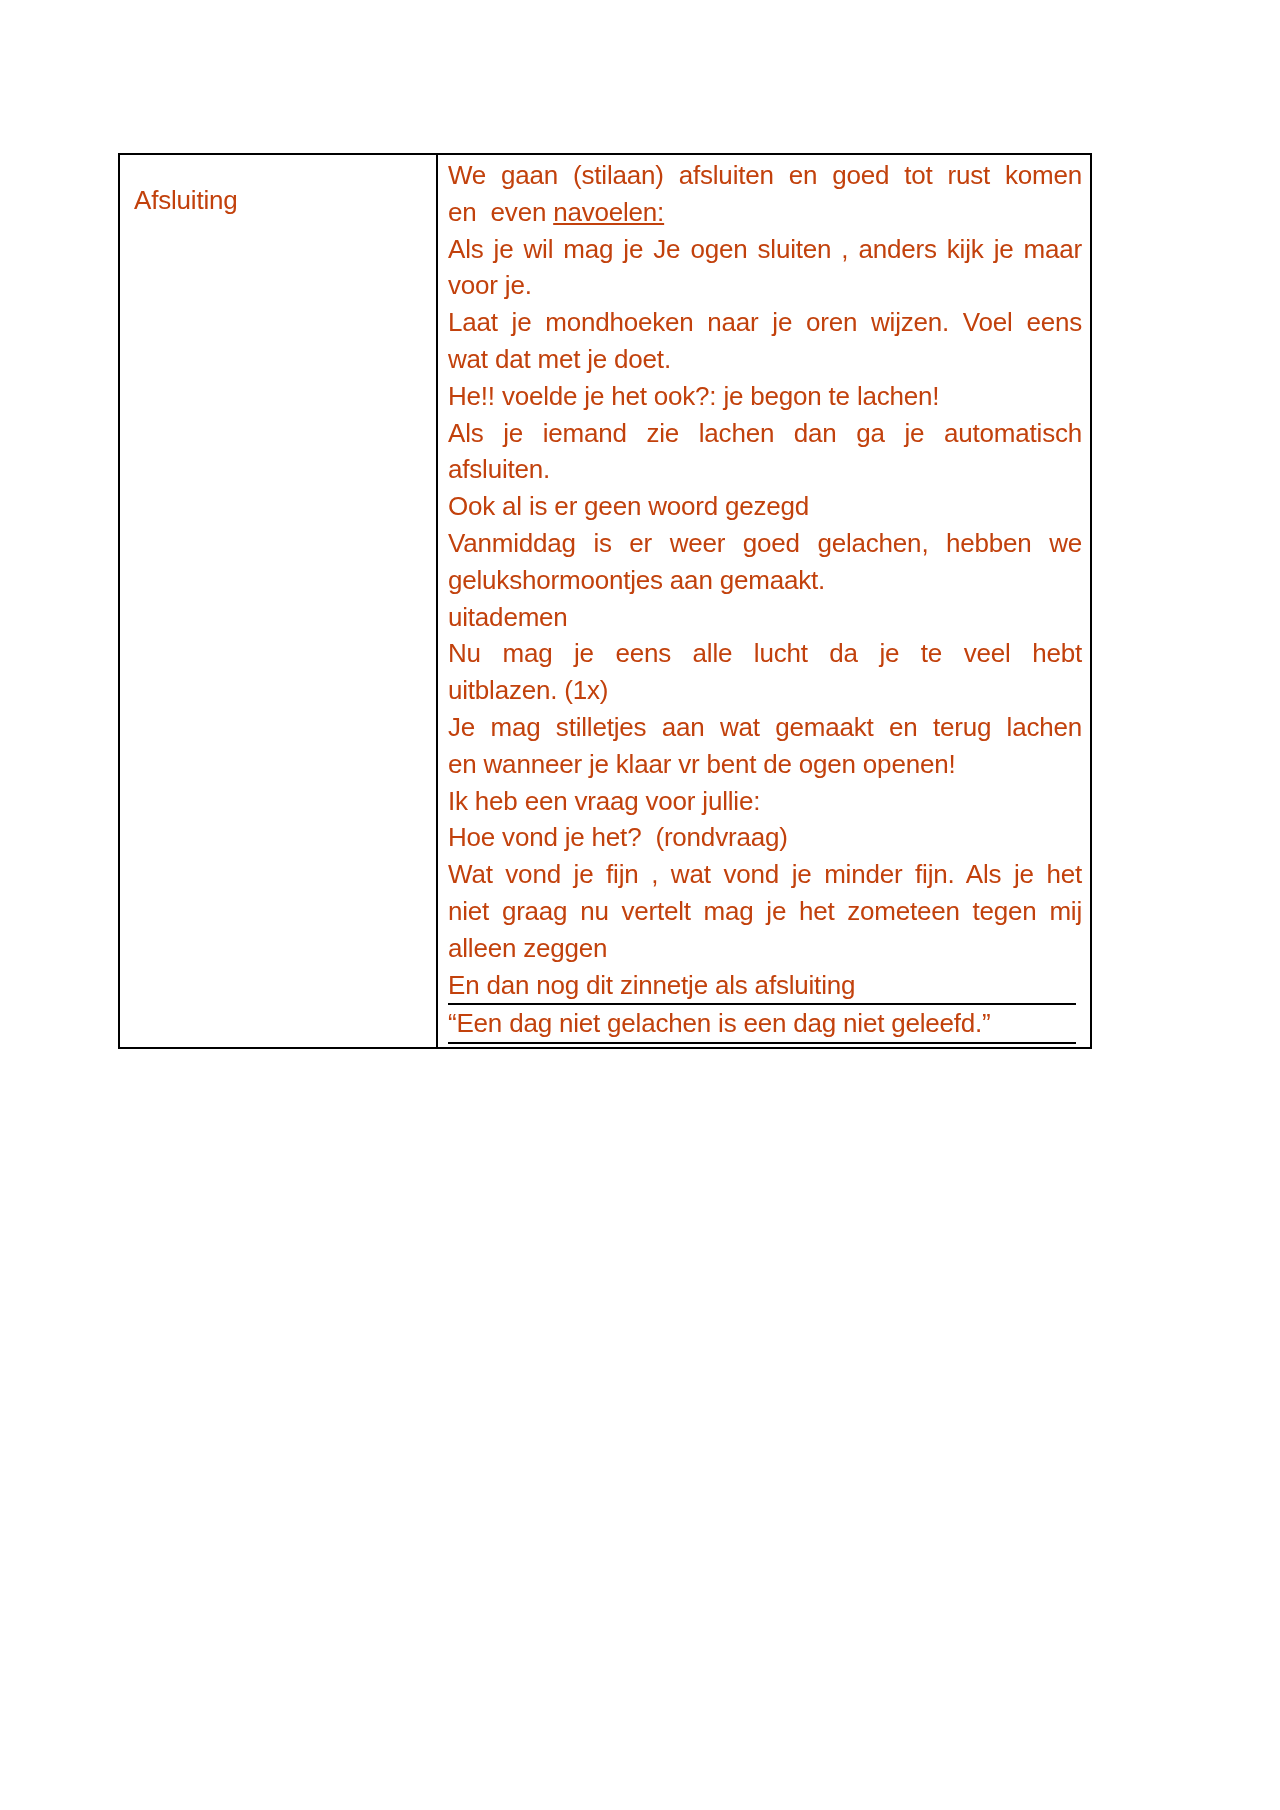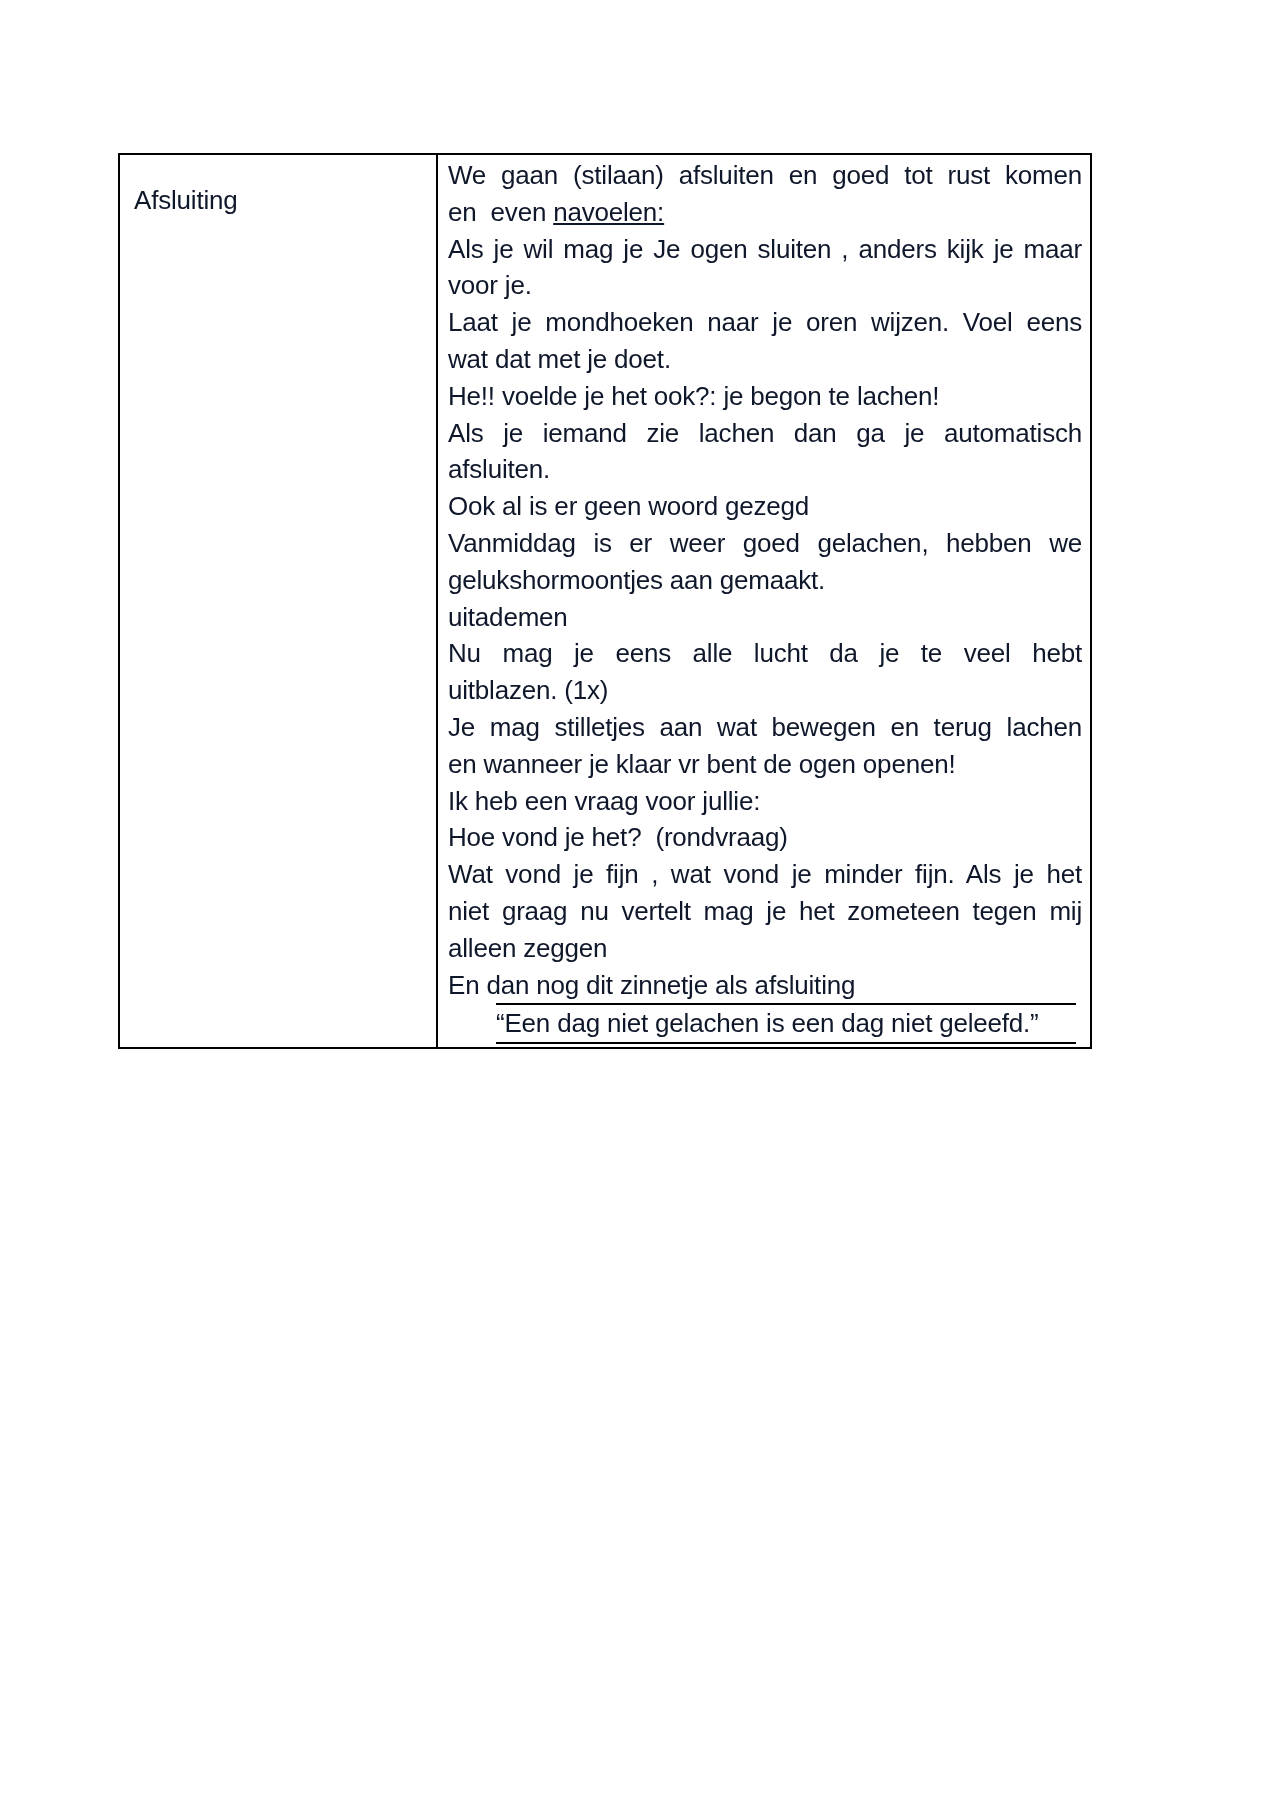--- a/index.html
+++ b/index.html
@@ -6,21 +6,21 @@
     margin: 0;
     padding: 0;
     background: #ffffff;
   }
   .page {
     position: relative;
     width: 1280px;
     height: 1810px;
     background: #ffffff;
     font-family: "Liberation Sans", "DejaVu Sans", sans-serif;
-    color: #0f172a;
+    color: #c2410c;
   }
   .doc-table {
     position: absolute;
     left: 118px;
     top: 153px;
     width: 974px;
     box-sizing: border-box;
     display: grid;
     grid-template-columns: 318px 1fr;
     border: 2px solid #000000;
@@ -46,21 +46,20 @@
   .line.fill {
     white-space: normal;
     text-align: justify;
     text-align-last: justify;
     text-justify: inter-word;
   }
   .line.quote {
     border-top: 2px solid #000000;
     border-bottom: 2px solid #000000;
     margin-right: 6px;
-    margin-left: 48px;
   }
   .underline {
     text-decoration: underline;
     text-align: right;
   }
 </style>
 </head>
 <body>
 
 <div class="page">
@@ -77,21 +76,21 @@
         <div class="line"><span>wat dat met je doet.</span></div>
         <div class="line"><span>He!! voelde je het ook?: je begon te lachen!</span></div>
         <div class="line fill"><span>Als je iemand zie lachen dan ga je automatisch</span></div>
         <div class="line"><span>afsluiten.</span></div>
         <div class="line"><span>Ook al is er geen woord gezegd</span></div>
         <div class="line fill"><span>Vanmiddag  is er weer goed gelachen, hebben we</span></div>
         <div class="line"><span>gelukshormoontjes aan gemaakt.</span></div>
         <div class="line"><span>uitademen</span></div>
         <div class="line fill"><span>Nu mag je eens alle lucht da je te veel hebt</span></div>
         <div class="line"><span>uitblazen. (1x)</span></div>
-        <div class="line fill"><span>Je mag stilletjes aan wat bewegen en terug lachen</span></div>
+        <div class="line fill"><span>Je mag stilletjes aan wat gemaakt en terug lachen</span></div>
         <div class="line"><span>en wanneer je klaar vr bent de ogen openen!</span></div>
         <div class="line"><span>Ik heb een vraag voor jullie:</span></div>
         <div class="line"><span>Hoe vond je het?  (rondvraag)</span></div>
         <div class="line fill"><span>Wat vond je fijn , wat vond je minder fijn. Als je het</span></div>
         <div class="line fill"><span>niet graag nu vertelt mag je het zometeen tegen mij</span></div>
         <div class="line"><span>alleen zeggen</span></div>
         <div class="line"><span>En dan nog dit zinnetje als afsluiting</span></div>
         <div class="line quote"><span>“Een dag niet gelachen is een dag niet geleefd.”</span></div>
       </div>
   </div>

